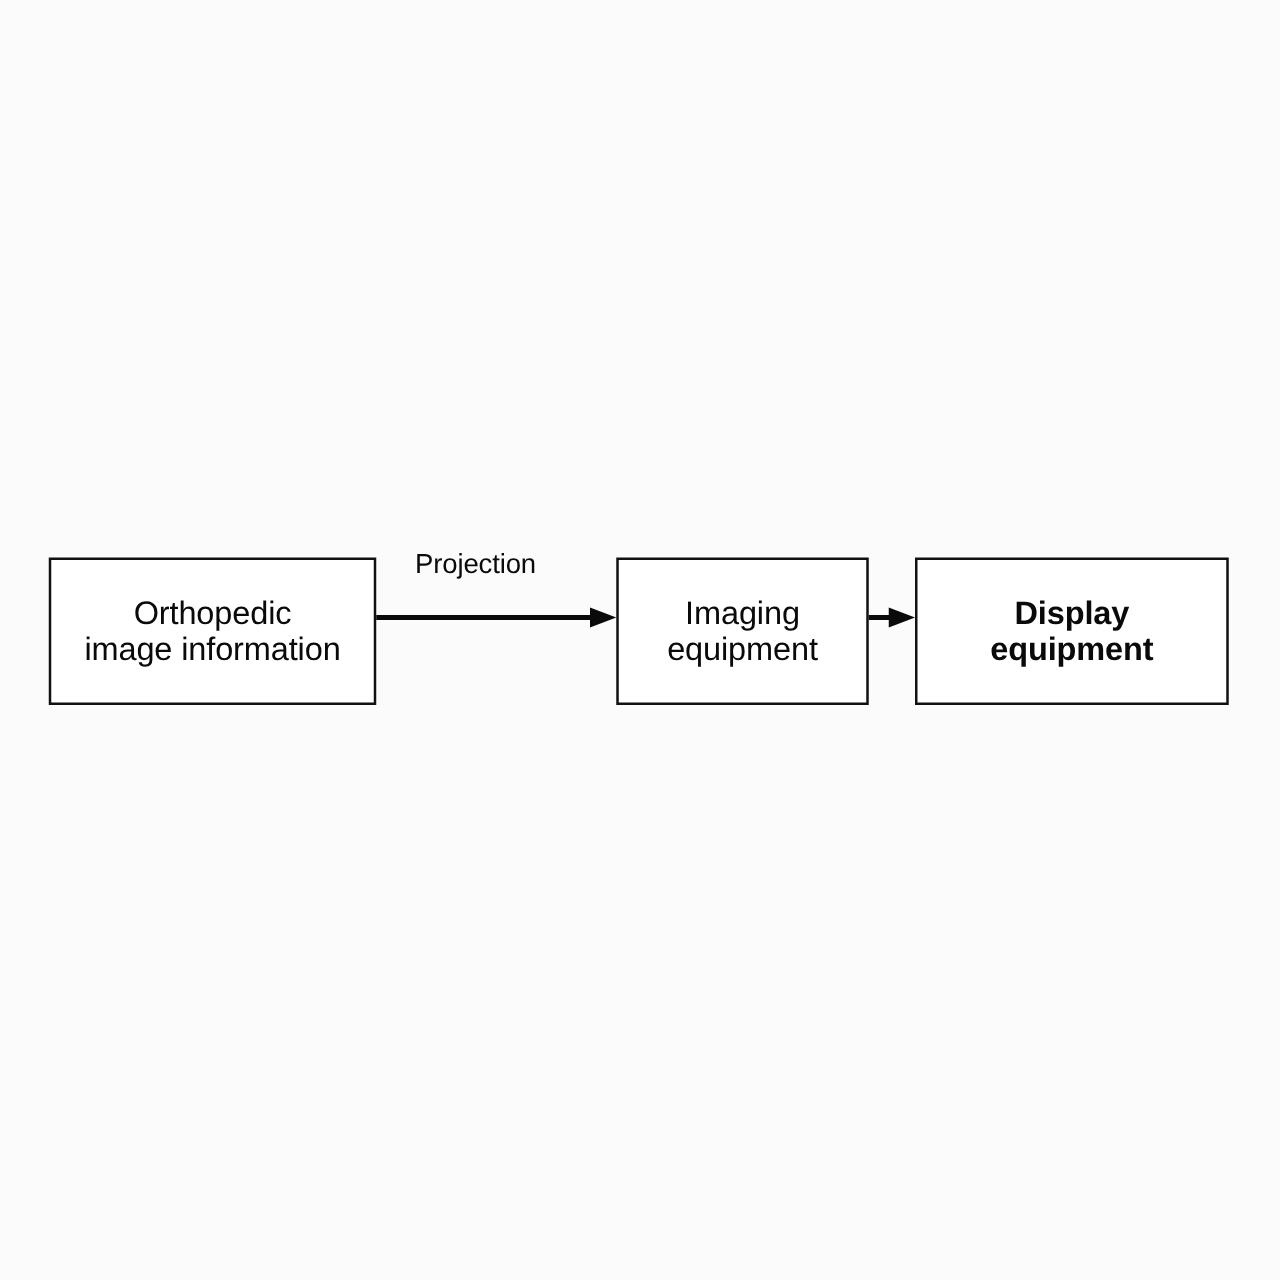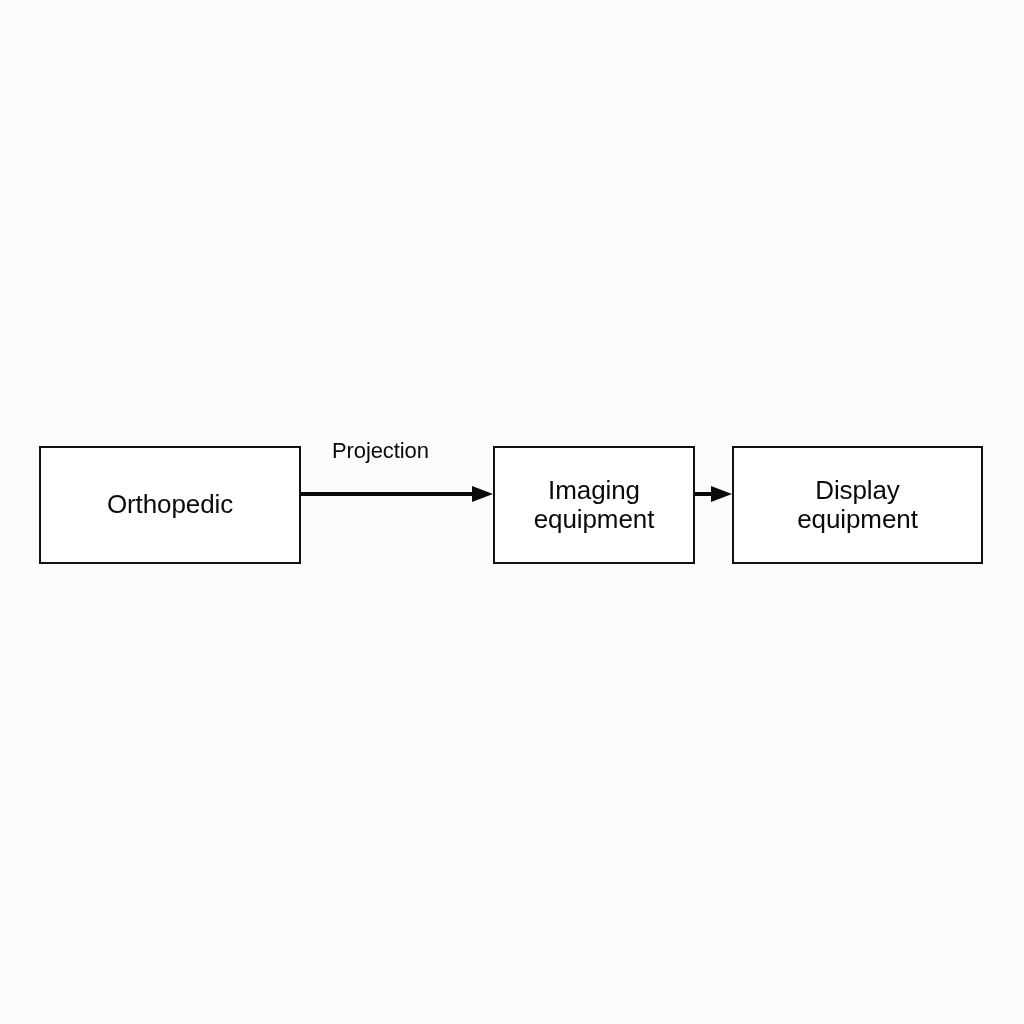--- a/index.html
+++ b/index.html
@@ -53,20 +53,21 @@
     height: 118px;
     font-size: 26px;
   }
   
   #node-display {
     left: 732px;
     top: 446px;
     width: 251px;
     height: 118px;
     font-size: 26px;
+    font-weight: bold;
   }
   
   .edge {
     position: absolute;
     height: 0;
   }
   .edge .shaft {
     position: absolute;
     left: 0;
     top: -2px;
@@ -111,20 +112,21 @@
     text-align: center;
   }
 </style>
 </head>
 <body>
 
 <div id="canvas">
 
   <div class="node" id="node-source">
     <span class="line">Orthopedic</span>
+    <span class="line">image information</span>
   </div>
 
   <div class="edge" id="edge-projection">
     <div class="shaft"></div>
     <div class="head"></div>
   </div>
   <div class="edge-label" id="label-projection">Projection</div>
 
   <div class="node" id="node-imaging">
     <span class="line">Imaging</span>

